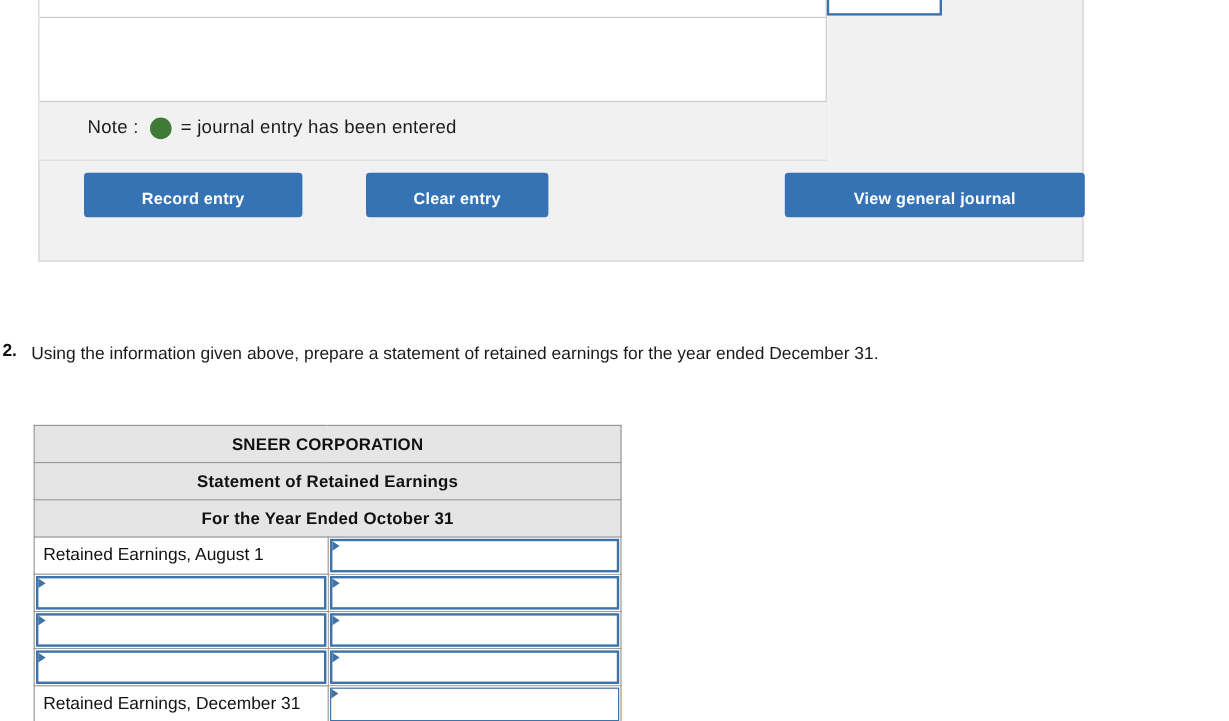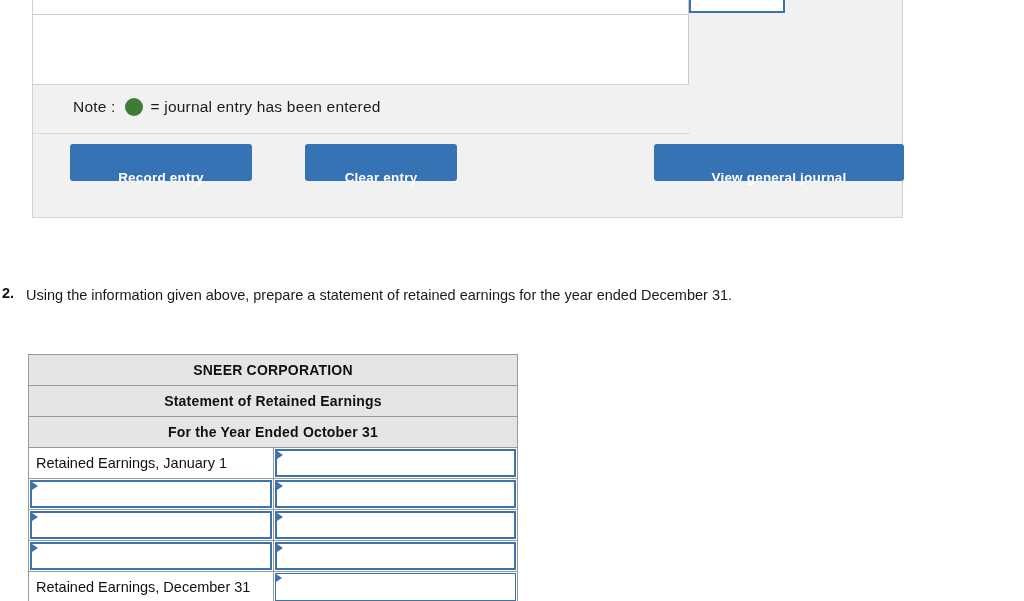--- a/index.html
+++ b/index.html
@@ -105,21 +105,21 @@
     font-size: 13.5px;
     font-weight: bold;
     border: none;
     border-radius: 3px;
     text-align: center;
     line-height: 36px;
     height: 37px;
     cursor: pointer;
     font-family: "Liberation Sans", sans-serif;
     letter-spacing: .2px;
-    padding: 16px;
+    padding: 4px;
   }
   #btn-record { left: 37px;  top: 263px; width: 182px; }
   #btn-clear  { left: 272px; top: 263px; width: 152px; }
   #btn-view   { left: 621px; top: 263px; width: 250px; }
 
   
   #q2 {
     position: absolute;
     left: 0px;
     top: 283px;
@@ -244,21 +244,21 @@
     <td class="hdr-cell" colspan="2">SNEER CORPORATION</td>
   </tr>
   <tr>
     <td class="hdr-cell" colspan="2">Statement of Retained Earnings</td>
   </tr>
   <tr>
     <td class="hdr-cell" colspan="2">For the Year Ended October 31</td>
   </tr>
 
   <tr>
-    <td class="lbl-cell" style="width:387px;">Retained Earnings, January 1</td>
+    <td class="lbl-cell" style="width:387px;">Retained Earnings, August 1</td>
     <td class="inp-cell" style="width:103px;">
       <span class="cellbox">
             <span class="arrow"></span>
           </span>
     </td>
   </tr>
 
   <tr>
     <td class="inp-cell">
       <span class="cellbox">

